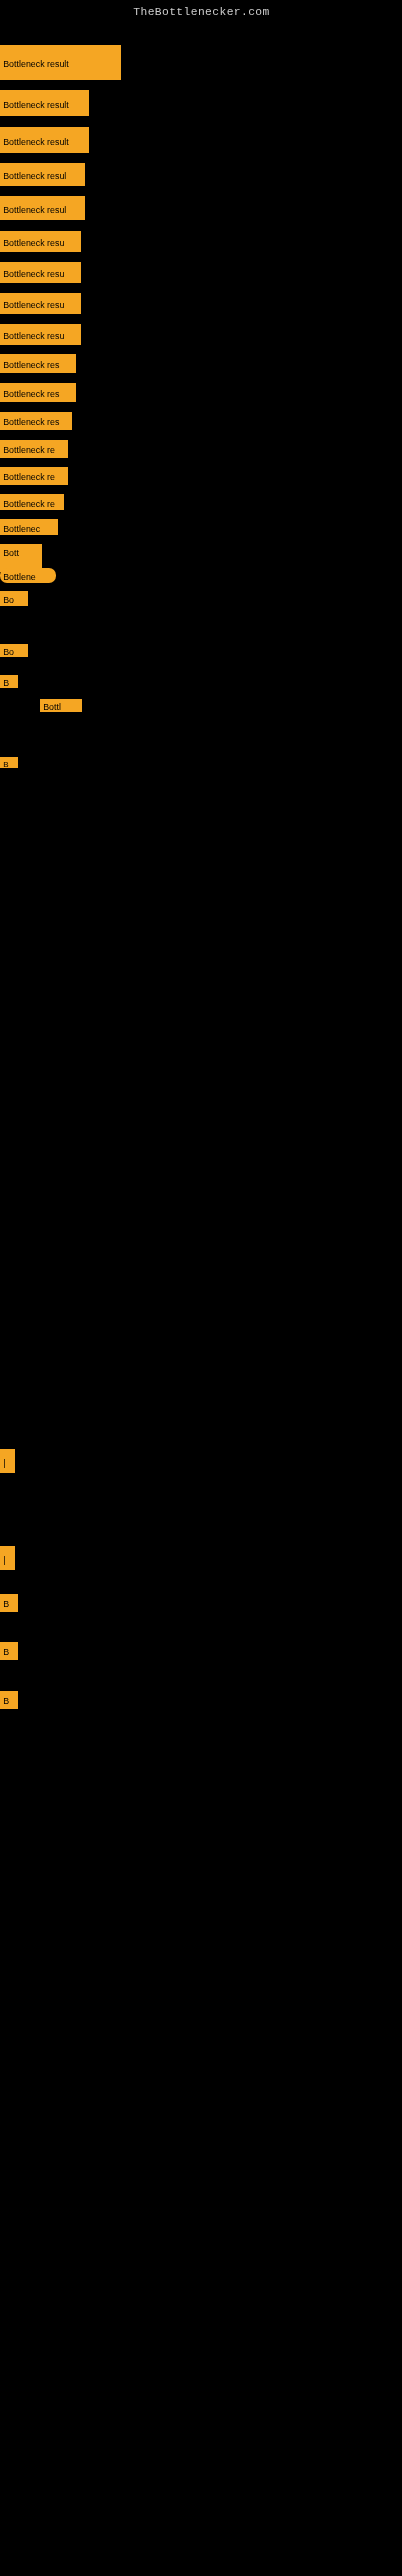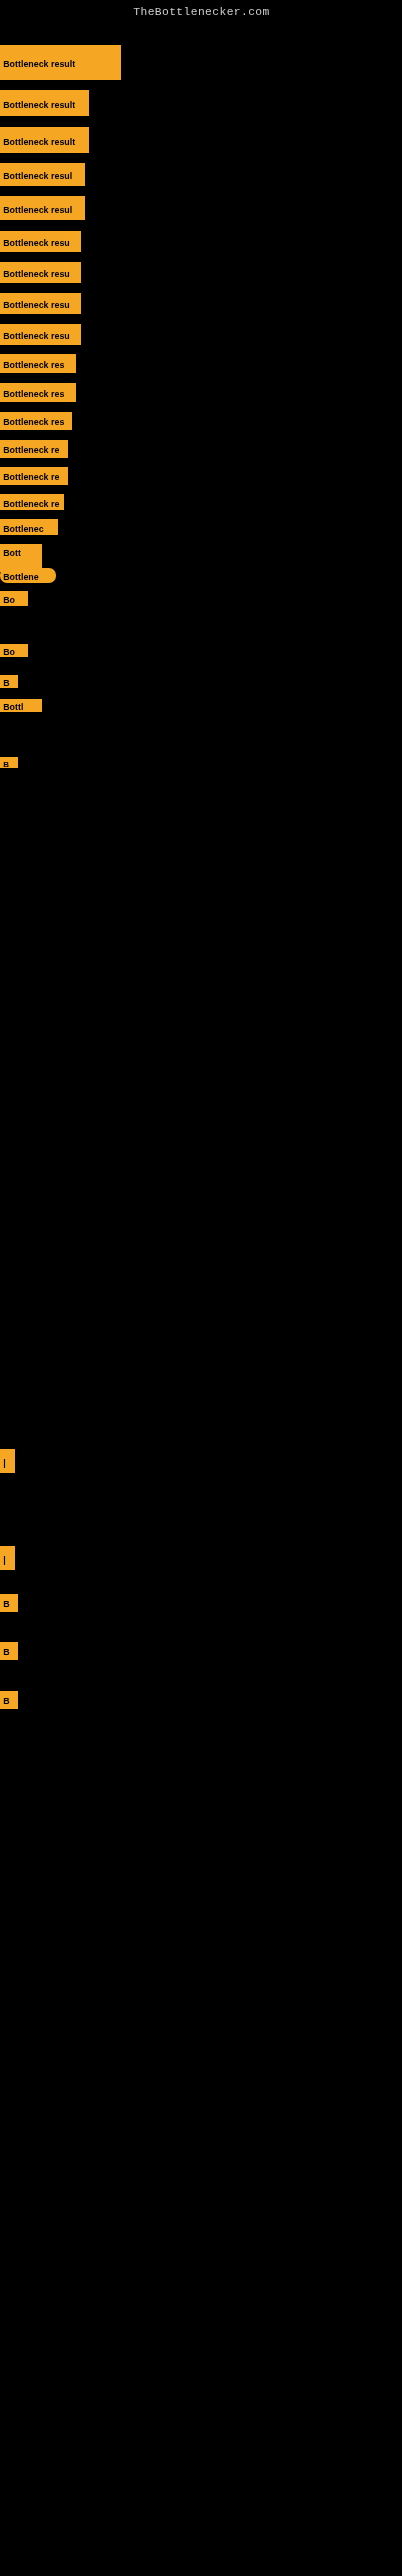--- a/index.html
+++ b/index.html
@@ -18,21 +18,21 @@
       padding: 6.4px 0 3.2px 0;
       letter-spacing: 0.4px;
       font-family: Liberation Mono, monospace;
     }
     .bottleneck-item {
       position: absolute;
       left: 0;
       background: #f5a623;
       color: #000;
       font-size: 8.9px;
-      font-weight: bold;
+      font-weight: normal;
       padding: 1.6px 3.2px;
       white-space: nowrap;
       overflow: hidden;
     }
   </style>
 </head>
 <body>
 
 <div class="site-title">TheBottlenecker.com</div>
 
@@ -50,20 +50,20 @@
 <div class="bottleneck-item" style="top: 412px; width: 72px; height: 17.7px; line-height: 17.7px; font-size: 8.9px;">Bottleneck res</div>
 <div class="bottleneck-item" style="top: 440px; width: 68px; height: 17.7px; line-height: 17.7px; font-size: 8.9px;">Bottleneck re</div>
 <div class="bottleneck-item" style="top: 467px; width: 68px; height: 17.7px; line-height: 17.7px; font-size: 8.9px;">Bottleneck re</div>
 <div class="bottleneck-item" style="top: 494px; width: 64px; height: 16px; line-height: 16px; font-size: 8.9px;">Bottleneck re</div>
 <div class="bottleneck-item" style="top: 519px; width: 58px; height: 16px; line-height: 16px; font-size: 8.9px;">Bottlenec</div>
 <div class="bottleneck-item" style="top: 544px; width: 42px; height: 28px; line-height: 14.5px; font-size: 8.9px;">Bott</div>
 <div class="bottleneck-item" style="top: 568px; width: 56px; height: 14.5px; line-height: 14.5px; font-size: 8.9px; border-radius: 7px;">Bottlene</div>
 <div class="bottleneck-item" style="top: 591px; width: 28px; height: 14.5px; line-height: 14.5px; font-size: 8.9px;">Bo</div>
 <div class="bottleneck-item" style="top: 644px; width: 28px; height: 13px; line-height: 13px; font-size: 8.9px;">Bo</div>
 <div class="bottleneck-item" style="top: 675px; width: 17.7px; height: 13px; line-height: 13px; font-size: 8.9px;">B</div>
-<div class="bottleneck-item" style="top: 699px; width: 42px; height: 13px; line-height: 13px; font-size: 8.9px;">Bottl</div>
+<div class="bottleneck-item" style="top: 699px; width: 42px; height: 13px; line-height: 13px; font-size: 8.9px; margin-left: 40px;">Bottl</div>
 <div class="bottleneck-item" style="top: 757px; width: 17.7px; height: 11.3px; line-height: 11.3px; font-size: 8px;">B</div>
 <div class="bottleneck-item" style="top: 1449px; width: 14.5px; height: 24px; line-height: 24px; font-size: 8.9px;">|</div>
 <div class="bottleneck-item" style="top: 1546px; width: 14.5px; height: 24px; line-height: 24px; font-size: 8.9px;">|</div>
 <div class="bottleneck-item" style="top: 1594px; width: 17.7px; height: 17.7px; line-height: 17.7px; font-size: 8.9px;">B</div>
 <div class="bottleneck-item" style="top: 1642px; width: 17.7px; height: 17.7px; line-height: 17.7px; font-size: 8.9px;">B</div>
 <div class="bottleneck-item" style="top: 1691px; width: 17.7px; height: 17.7px; line-height: 17.7px; font-size: 8.9px;">B</div>
 
 
 </body></html>

